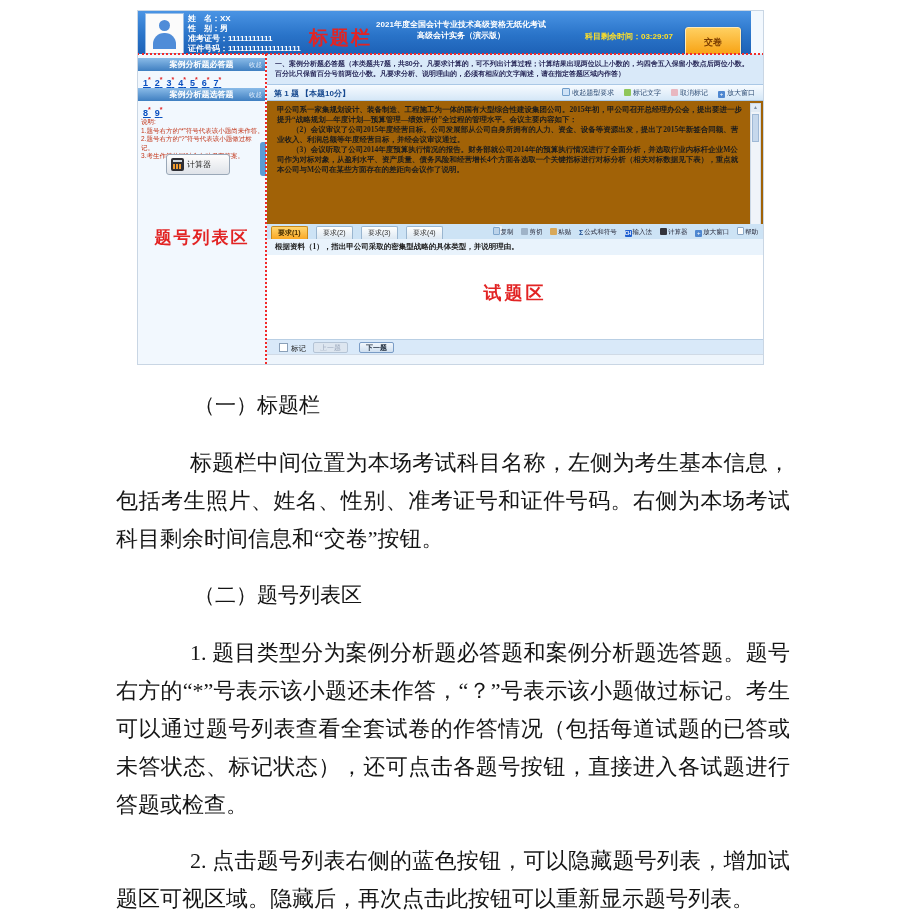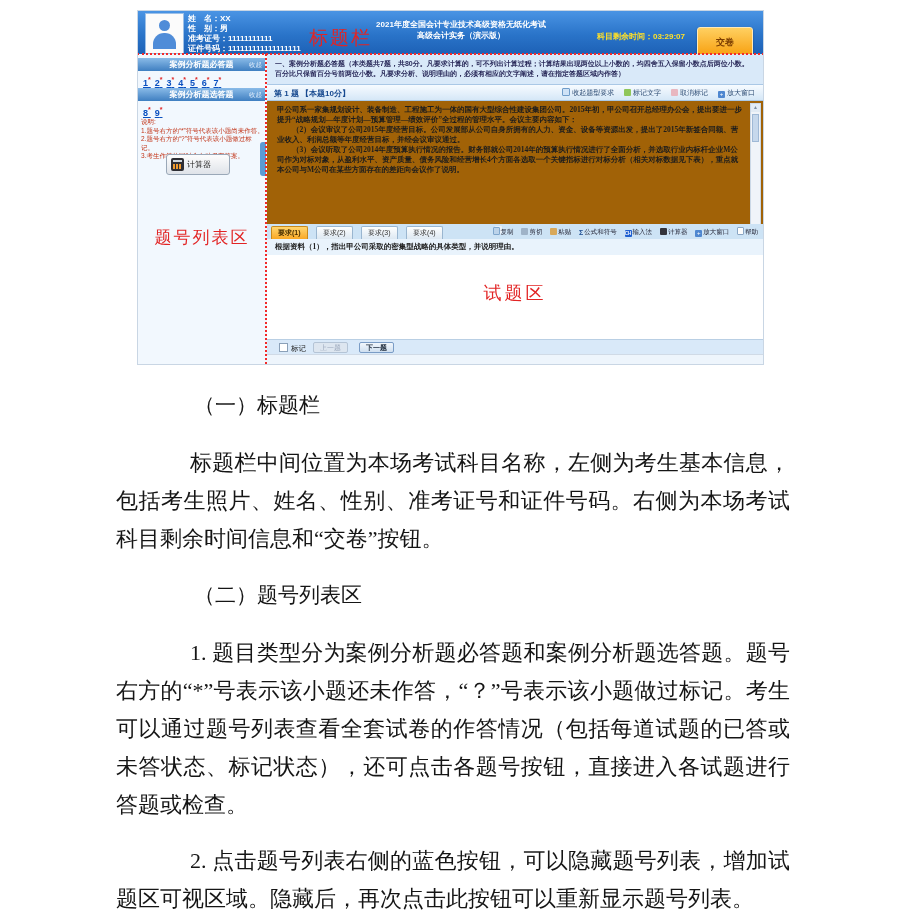--- a/index.html
+++ b/index.html
@@ -4,31 +4,31 @@
 <style>
   html,body{margin:0;padding:0;background:#fff;}
   .page{position:relative;width:900px;height:911px;background:#ffffff;overflow:hidden;
         font-family:"Liberation Sans","DejaVu Sans",sans-serif;}
 
   
   .exam{position:absolute;left:137px;top:10px;width:627px;height:355px;
         border:1px solid #c9d6e4;box-sizing:border-box;background:#f2f8fe;overflow:hidden;}
 
   
-  .hd{position:absolute;left:0;top:0;right:0;height:43px;
+  .hd{position:absolute;left:0;top:0;right:12px;height:43px;
       background:linear-gradient(180deg,#4a94e4 0%,#2a74c9 55%,#1d61b6 100%);}
   .photo{position:absolute;left:7px;top:2px;width:37px;height:39px;background:#fbfbfb;
          border:1px solid #9cc0e8;overflow:hidden;}
   .photo::before{content:"";position:absolute;left:13px;top:6px;width:11px;height:11px;
          border-radius:50%;background:#4f8cd8;}
   .photo::after{content:"";position:absolute;left:7px;top:19px;width:23px;height:16px;
          border-radius:11px 11px 0 0;background:#4f8cd8;}
   .info{position:absolute;left:50px;top:3px;color:#fff;font-size:8px;line-height:10px;
         font-weight:bold;white-space:nowrap;}
-  .ann{color:#e22424;font-weight:normal;}
+  .ann{color:#e22424;font-weight:bold;}
   .ann-title{position:absolute;left:171px;top:14px;font-size:19px;letter-spacing:2px;}
   .title{position:absolute;left:238px;top:8px;width:170px;text-align:center;color:#fff;
          font-weight:bold;font-size:8px;line-height:11px;}
   .timer{position:absolute;right:78px;top:20px;font-size:8px;font-weight:bold;color:#ffe028;}
   .submit{position:absolute;right:10px;top:16px;width:56px;height:30px;
           background:linear-gradient(180deg,#ffd061,#f79f0e);border:1px solid #ffe9b8;
           border-radius:3px;font-size:9px;font-weight:bold;color:#7a3c00;line-height:12px;
           box-shadow:0 1px 2px rgba(0,0,0,.35);cursor:pointer;padding:0;}
 
   

